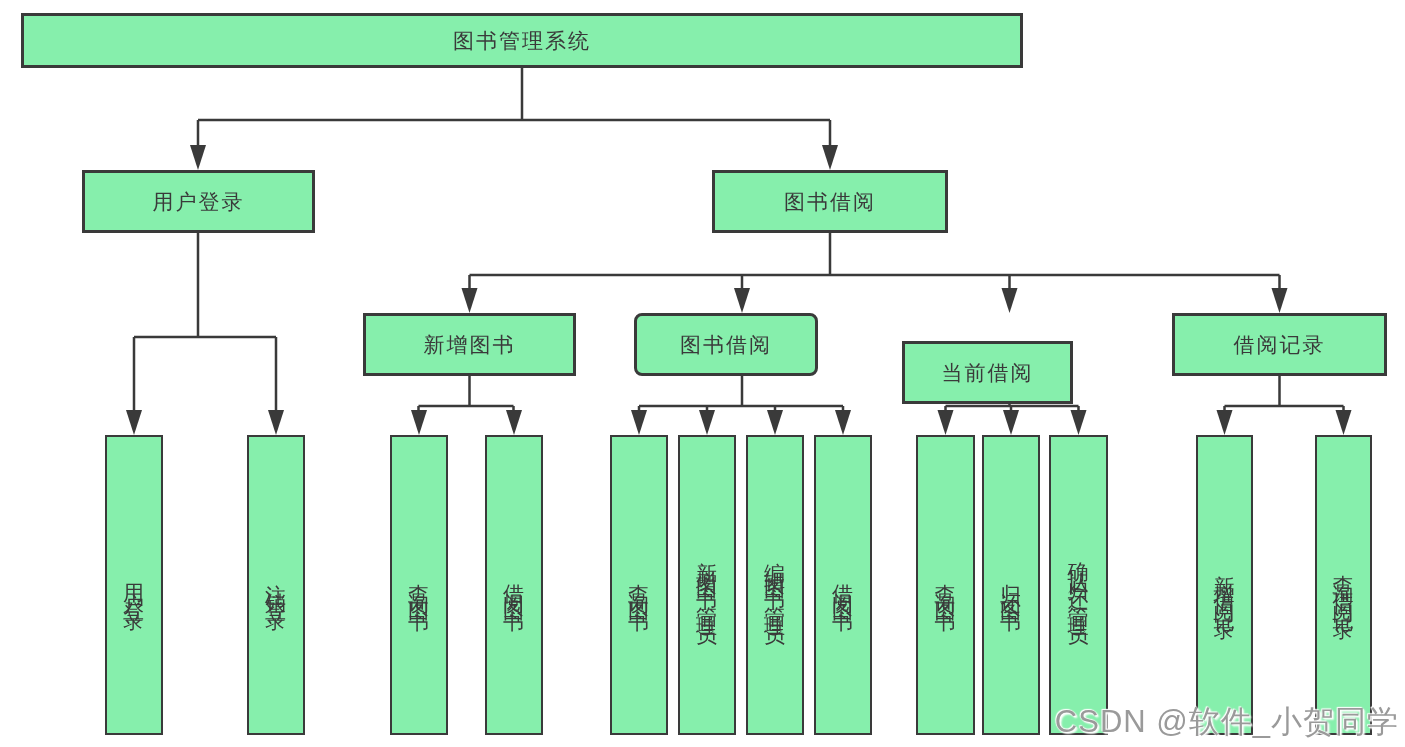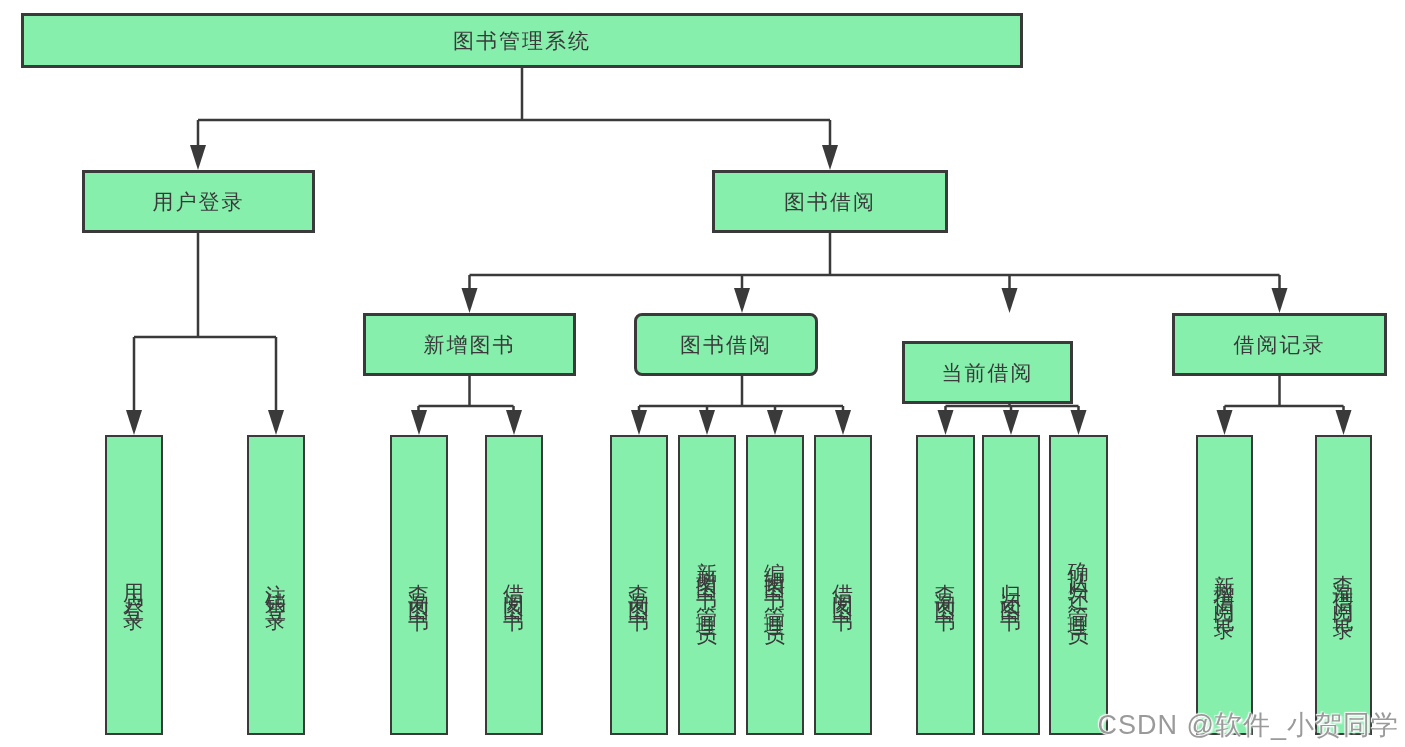--- a/index.html
+++ b/index.html
@@ -69,21 +69,21 @@
   .n-cbr    { left: 982px; }
   .n-cbc    { left: 1049px; width: 59px; }
   .n-bra    { left: 1196px; width: 57px; }
   .n-brq    { left: 1315px; width: 57px; }
   
   .watermark {
     position: absolute;
     right: 6px;
     bottom: 4px;
     z-index: 3;
-    font-size: 27px;
+    font-size: 31px;
     letter-spacing: 1px;
     color: #9a9a9a;
     text-shadow: 0 0 2px #ffffff, 1px 1px 1px #ffffff, -1px -1px 1px #ffffff, 2px 2px 2px #ffffff;
   }
 </style>
 </head>
 <body>
 
 <div id="canvas">
 

